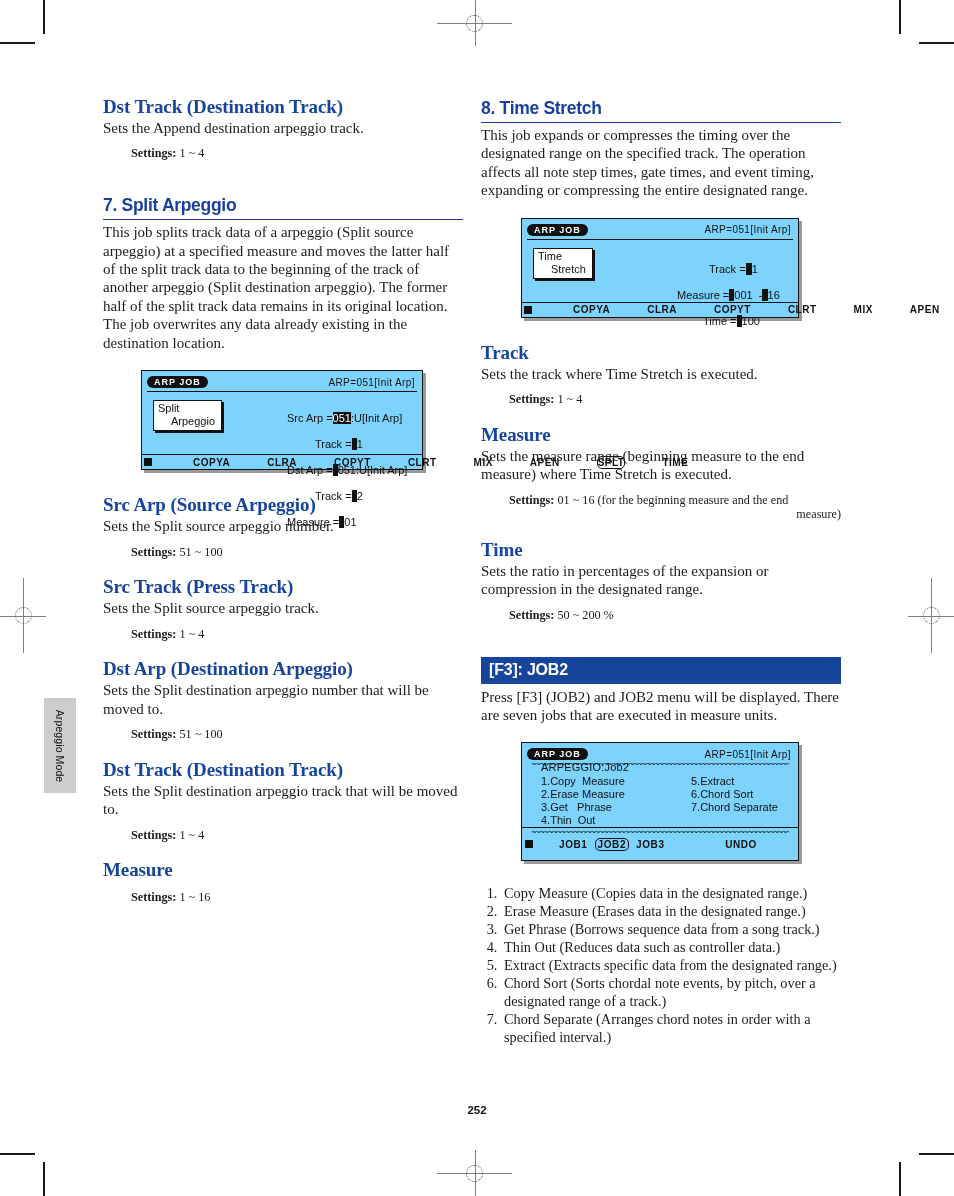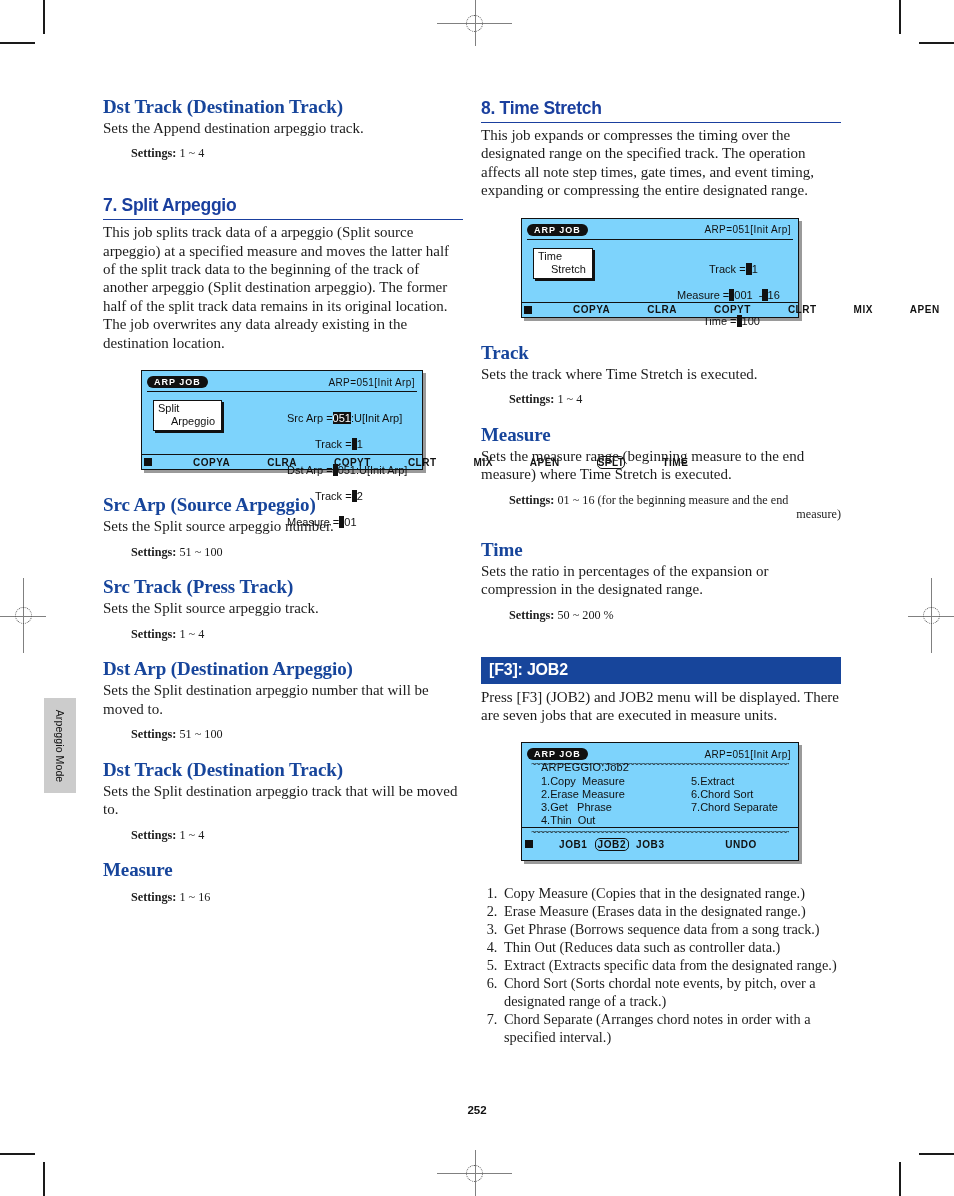--- a/index.html
+++ b/index.html
@@ -434,21 +434,21 @@
         <span class="kk">JOB1</span>
         <span class="kk sel">JOB2</span>
         <span class="kk">JOB3</span>
         <span class="undo">UNDO</span>
       </div>
     </div>
 
     <div style="height:24px;"></div>
 
     <ol class="joblist">
-      <li>Copy Measure (Copies that in the designated range.)</li>
+      <li>Copy Measure (Copies data in the designated range.)</li>
       <li>Erase Measure (Erases data in the designated range.)</li>
       <li>Get Phrase (Borrows sequence data from a song track.)</li>
       <li>Thin Out (Reduces data such as controller data.)</li>
       <li>Extract (Extracts specific data from the designated range.)</li>
       <li>Chord Sort (Sorts chordal note events, by pitch, over a designated range of a track.)</li>
       <li>Chord Separate (Arranges chord notes in order with a specified interval.)</li>
     </ol>
 
   </div>
 

